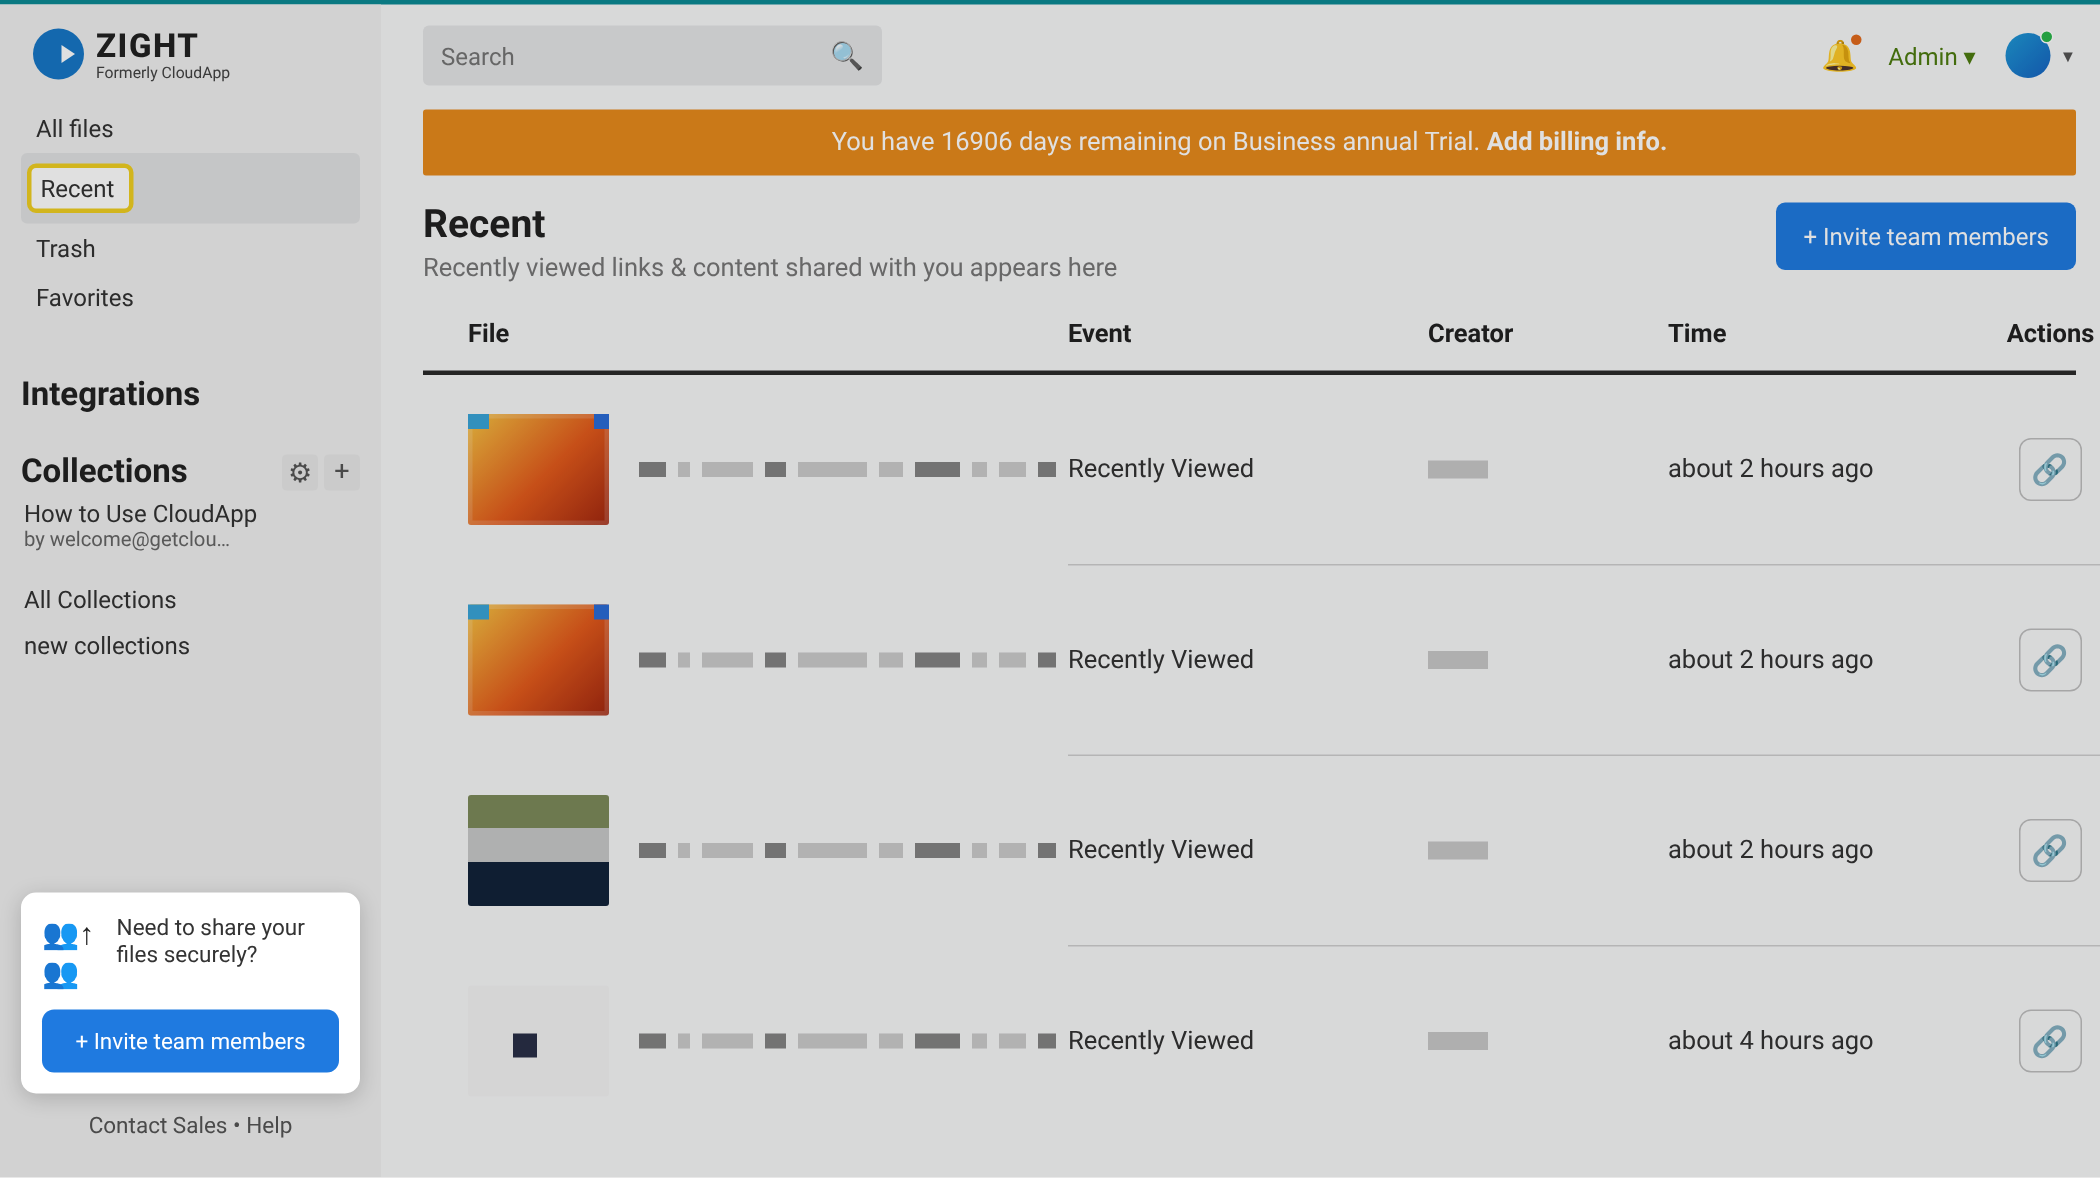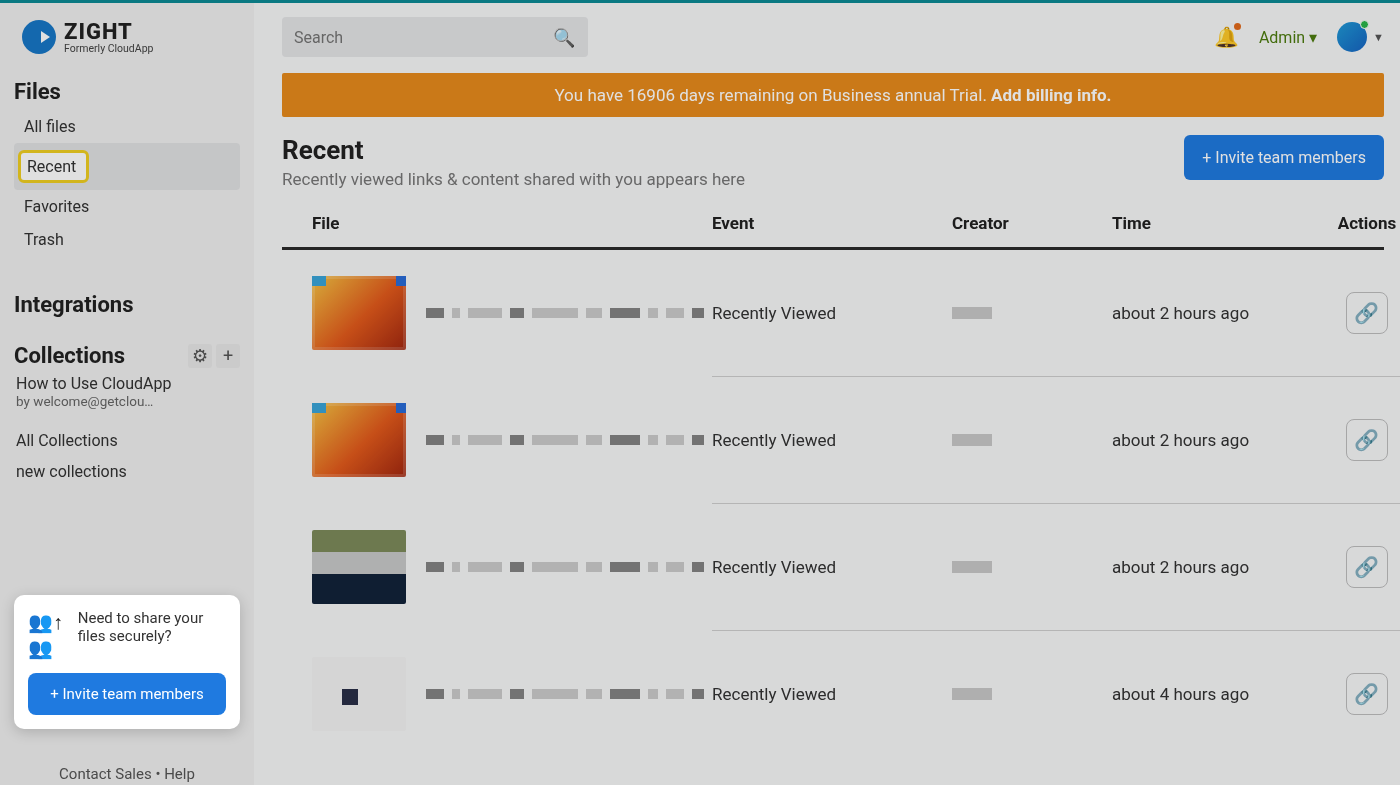--- a/index.html
+++ b/index.html
@@ -2,21 +2,21 @@
 <html><head>
 <meta charset="utf-8">
 <style>
 * { margin:0; padding:0; box-sizing:border-box; font-family: -apple-system, BlinkMacSystemFont, "Segoe UI", Roboto, Helvetica, Arial, sans-serif; }
 body { width:1400px; height:785px; background:#fff; color:#222; position:relative; }
 #overlay-dim { position:absolute; inset:0; background:rgba(0,0,0,0.12); pointer-events:none; z-index:500; }
 .app { display:flex; width:100%; height:100%; border-top:3px solid #0c8a94; background:#f6f7f8; }
 
 
 .sidebar { width:254px; flex:0 0 254px; background:#efefef; padding:14px 14px 0 14px; display:flex; flex-direction:column; position:relative; }
-.logo-row { display:flex; align-items:center; gap:8px; margin:2px 0 14px 8px; }
+.logo-row { display:flex; align-items:flex-start; gap:8px; margin:2px 0 14px 8px; }
 .logo-mark { width:34px; height:34px; border-radius:50%; background:#1777c6; position:relative; flex:0 0 34px; }
 .logo-mark::after { content:""; position:absolute; right:6px; top:11px; width:0; height:0; border-left:9px solid #fff; border-top:6px solid transparent; border-bottom:6px solid transparent; }
 .logo-text { font-weight:800; font-size:22px; letter-spacing:1px; }
 .logo-sub  { font-size:10.5px; color:#444; margin-top:-2px; }
 
 .section-title { font-size:22px; font-weight:700; margin:10px 0 6px 0; }
 .nav-item { padding:7px 10px; font-size:16px; color:#333; border-radius:4px; cursor:pointer; }
 .nav-item.active-box { background:#e1e2e3; }
 .nav-highlight { display:inline-block; background:#fff; border:3px solid #f0cf21; border-radius:6px; padding:4px 10px 4px 6px; margin-left:-6px; }
 
@@ -26,21 +26,21 @@
 
 .coll-item { padding:6px 2px; font-size:16px; color:#333; cursor:pointer; }
 .coll-sub  { font-size:13.5px; color:#666; }
 
 .promo-card { position:absolute; left:14px; right:14px; bottom:56px; background:#fff; border-radius:10px; padding:14px 14px 14px 14px; box-shadow:0 3px 14px rgba(0,0,0,.18); z-index:600; }
 .promo-row { display:flex; gap:10px; align-items:flex-start; }
 .promo-emoji { font-size:20px; line-height:1.3; }
 .promo-text { font-size:15px; color:#333; }
 .promo-btn { margin-top:12px; width:100%; text-align:center; padding:12px 8px; background:#1f7ae0; color:#fff; border-radius:8px; font-size:15px; cursor:pointer; }
 
-.footer-links { position:absolute; left:0; right:0; bottom:2px; text-align:center; font-size:15px; color:#555; }
+.footer-links { position:absolute; left:0; right:0; bottom:26px; text-align:center; font-size:15px; color:#555; }
 .footer-links span { cursor:pointer; }
 
 
 .main { flex:1; padding:14px 16px 0 28px; overflow:hidden; }
 .topbar { display:flex; align-items:center; }
 .search-wrap { width:306px; height:40px; background:#e4e5e6; border-radius:4px; display:flex; align-items:center; padding:0 12px; gap:8px; }
 .search-wrap input { flex:1; border:none; background:transparent; font-size:16px; color:#555; outline:none; }
 .search-ic { color:#8a8a8a; font-size:18px; }
 .top-right { margin-left:auto; display:flex; align-items:center; gap:20px; }
 .bell { font-size:20px; color:#333; position:relative; cursor:pointer; }
@@ -88,27 +88,26 @@
 <div class="app">
   <aside class="sidebar">
     <div class="logo-row">
       <div class="logo-mark"></div>
       <div>
         <div class="logo-text">ZIGHT</div>
         <div class="logo-sub">Formerly CloudApp</div>
       </div>
     </div>
 
-    <div class="section-title">Files</div>
     <div class="nav-item">All files</div>
     <div class="nav-item active-box">
       <span class="nav-highlight">Recent</span>
     </div>
+    <div class="nav-item">Trash</div>
     <div class="nav-item">Favorites</div>
-    <div class="nav-item">Trash</div>
 
     <div class="section-title" style="margin-top:36px;">Integrations</div>
 
     <div class="collections-hdr">
       <div class="section-title" style="margin:0;">Collections</div>
       <div class="coll-icons">
         <div class="sq-btn">
             <span>⚙</span>
           </div>
         <div class="sq-btn">

